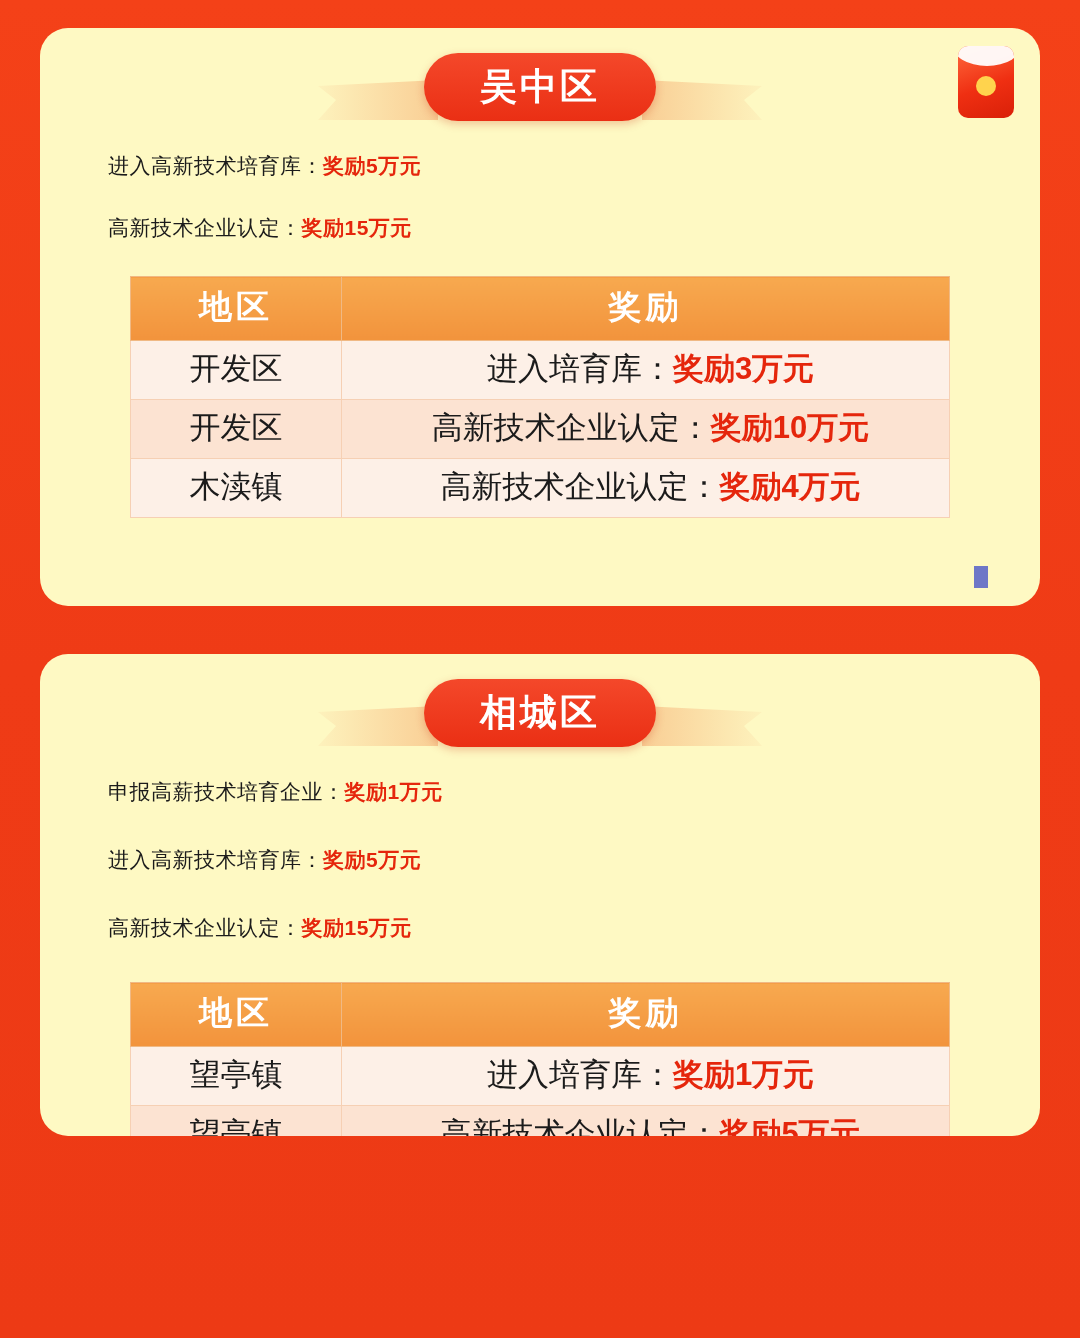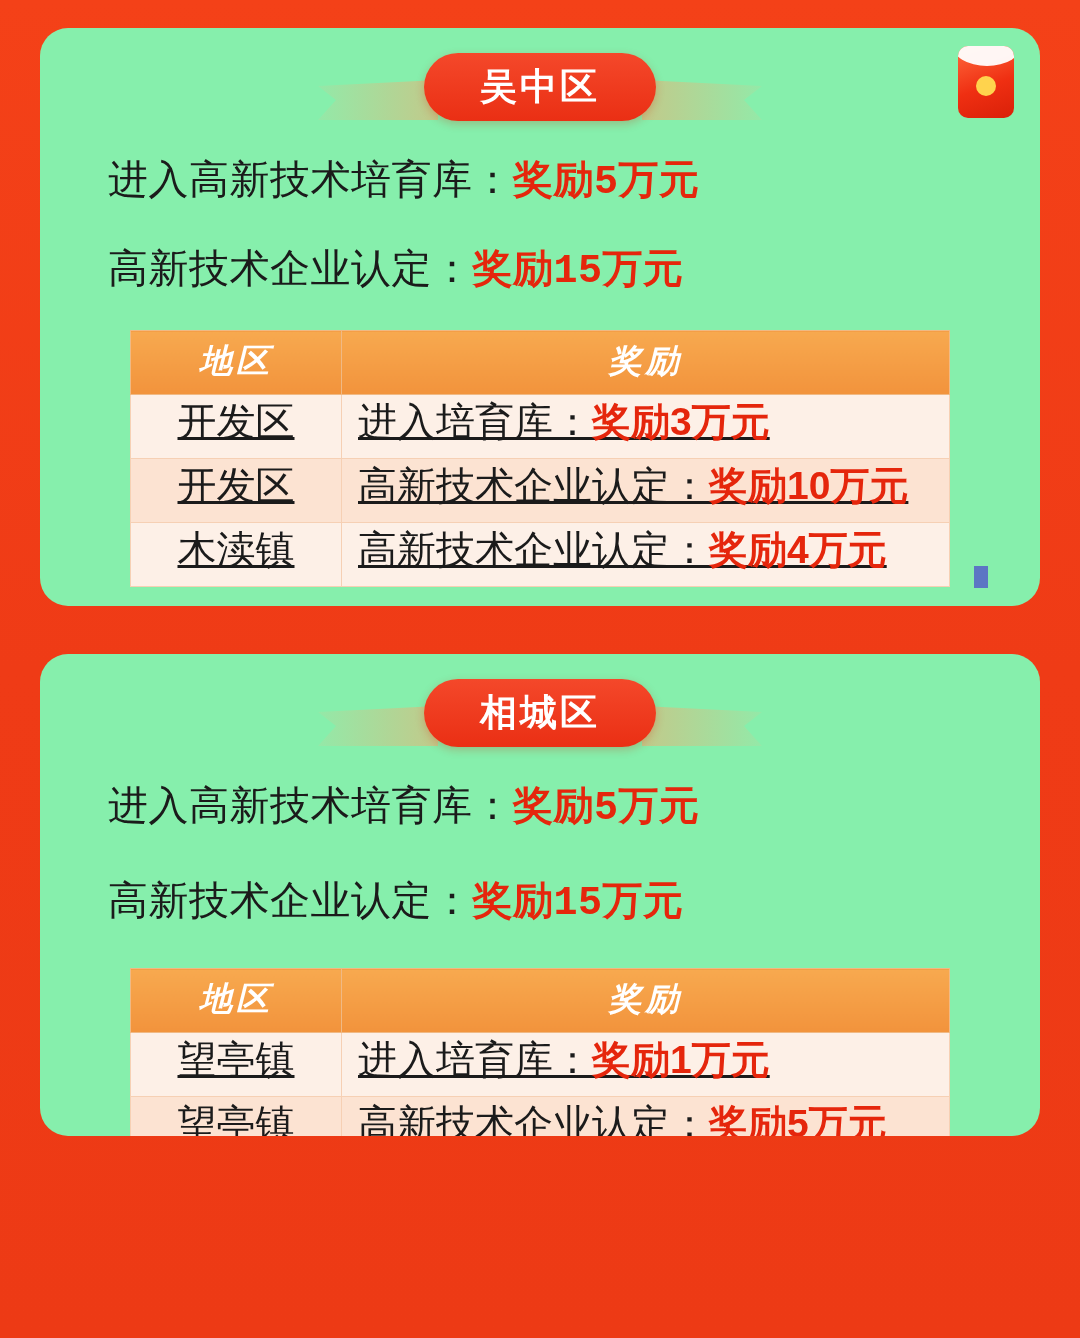--- a/index.html
+++ b/index.html
@@ -15,21 +15,21 @@
   }
   .page {
     position: relative;
     width: 1080px;
     height: 1338px;
     box-sizing: border-box;
     padding: 28px 40px;
   }
   .card {
     position: relative;
-    background: #86efac;
+    background: #fef9c3;
     border-radius: 28px;
     box-sizing: border-box;
     padding: 0 0 18px 0;
     overflow: hidden;
   }
   .card-1 { height: 578px; margin-bottom: 48px; }
   .card-2 { height: 482px; }
 
   
   .banner {
@@ -99,26 +99,25 @@
     height: 20px;
     border-radius: 50%;
     background: #ffd34d;
   }
 
   
   .lines {
     padding: 6px 58px 0 68px;
   }
   .line {
-    font-size: 40px;
+    font-size: 21px;
     color: #1b1b1b;
     letter-spacing: 0.5px;
     margin: 0 0 34px 0;
     white-space: nowrap;
-    font-family: Liberation Mono, monospace;
   }
   .card-2 .line { margin-bottom: 40px; }
   .amt {
     color: #e5260c;
     font-weight: bold;
   }
 
   
   .tbl-wrap {
     padding: 0 90px 0 90px;
@@ -129,35 +128,33 @@
     table-layout: fixed;
   }
   table.reward th {
     background: linear-gradient(180deg, #f7a94f 0%, #f2933c 100%);
     color: #ffffff;
     font-size: 33px;
     font-weight: bold;
     letter-spacing: 4px;
     padding: 8px 0 10px 0;
     border: 1px solid #f0b984;
-    font-style: italic;
   }
   table.reward td {
     background: #fdeadd;
-    font-size: 39px;
+    font-size: 31px;
     color: #1b1b1b;
-    padding: 0 6px 9px 6px;
+    padding: 7px 6px 9px 6px;
     border: 1px solid #f6d0b4;
     white-space: nowrap;
-    text-decoration: underline;
   }
   table.reward tr:nth-child(odd) td { background: #fdf0e7; }
   table.reward tr:nth-child(even) td { background: #fce3d2; }
   .col-area { width: 210px; text-align: center; }
-  .col-reward { text-align: left; padding-left: 16px !important; }
+  .col-reward { text-align: center; padding-left: 16px !important; }
   .col-reward .amt { color: #e5260c; font-weight: bold; }
   .corner-mark {
     position: absolute;
     width: 14px;
     height: 22px;
     background: #5560c8;
     opacity: 0.85;
   }
 </style>
 </head>
@@ -214,20 +211,23 @@
 
   <div class="card card-2">
     <div class="banner">
       <div class="ribbon-left"></div>
       <div class="ribbon-right"></div>
       <div class="title-pill">相城区</div>
     </div>
 
     <div class="lines">
       <p class="line">
+        <span>申报高薪技术培育企业：</span><span class="amt">奖励1万元</span>
+      </p>
+      <p class="line">
         <span>进入高新技术培育库：</span><span class="amt">奖励5万元</span>
       </p>
       <p class="line">
         <span>高新技术企业认定：</span><span class="amt">奖励15万元</span>
       </p>
     </div>
 
     <div class="tbl-wrap">
       <table class="reward">
         <thead>

